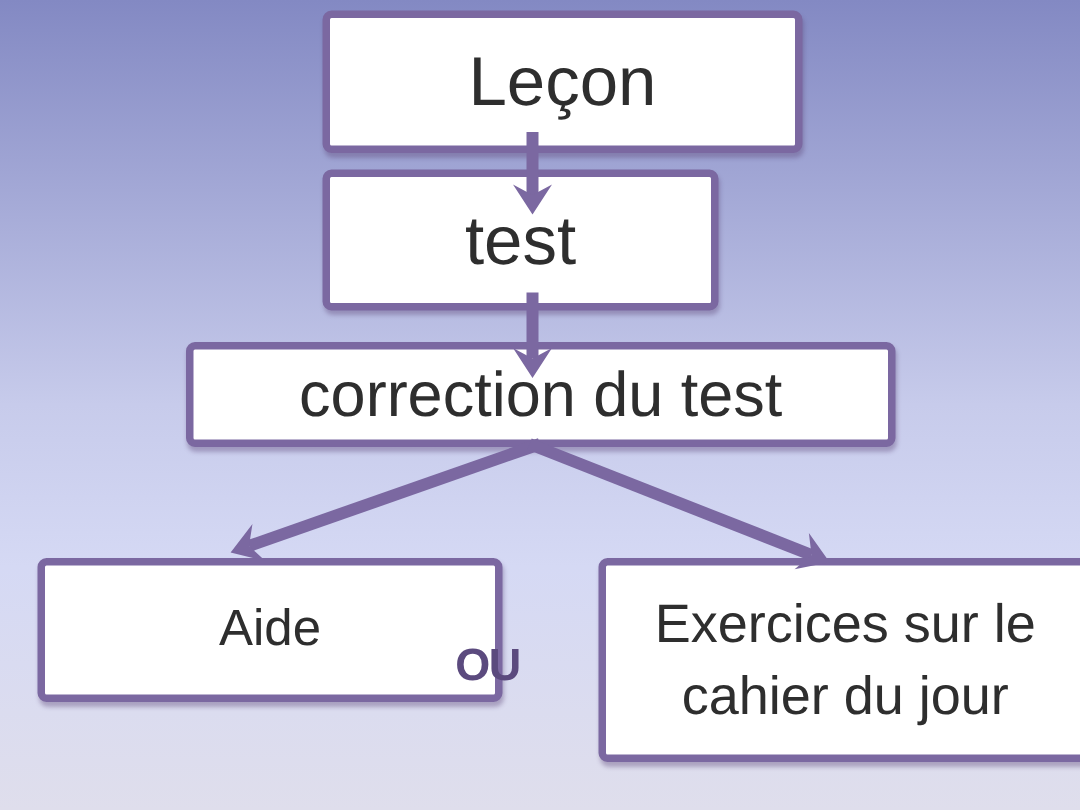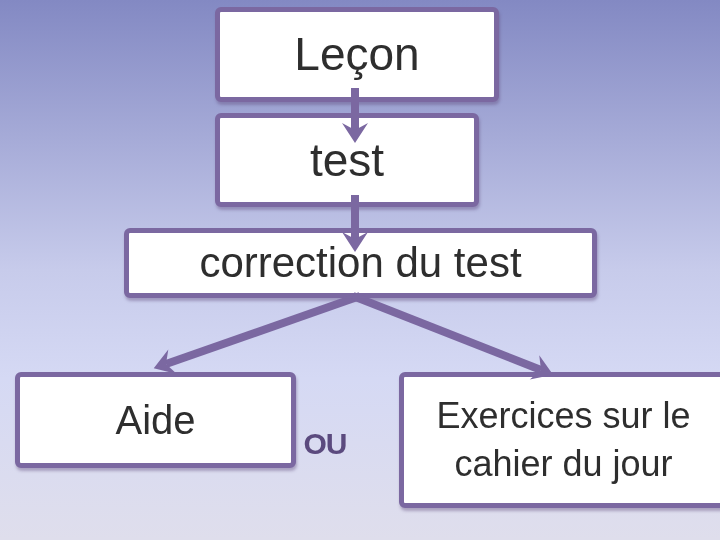--- a/index.html
+++ b/index.html
@@ -21,24 +21,24 @@
     position:absolute;
     background:var(--box-fill);
     border:5px solid var(--box-border);
     border-radius:6px;
     display:flex;align-items:center;justify-content:center;
     text-align:center;
     color:var(--text);
     box-shadow:1px 3px 3px rgba(95,73,122,0.40);
     line-height:1.15;
   }
-  .node-lecon      {left:215px;top:7px;  width:284px;height:95px; font-size:46px;}
+  .node-lecon      {left:215px;top:7px;  width:320px;height:95px; font-size:46px;}
   .node-test       {left:215px;top:113px;width:264px;height:94px; font-size:46px;}
   .node-correction {left:124px;top:228px;width:473px;height:70px; font-size:42px;}
-  .node-aide       {left:15px; top:372px;width:281px;height:96px; font-size:40px;}
+  .node-aide       {left:25px; top:372px;width:310px;height:96px; font-size:34px;}
   .node-exercices  {left:399px;top:372px;width:329px;height:136px;font-size:36px;line-height:48px;padding:0 8px;}
   .ou-label{
     position:absolute;left:282px;top:423px;width:86px;
     text-align:center;
     font-size:30px;line-height:41px;font-weight:bold;letter-spacing:-1px;
     color:var(--ou-text);
   }
   svg.arrows{position:absolute;left:0;top:0;pointer-events:none;}
   svg.arrows line{stroke:var(--arrow);stroke-width:8;}
   svg.arrows .head{fill:var(--arrow);}

